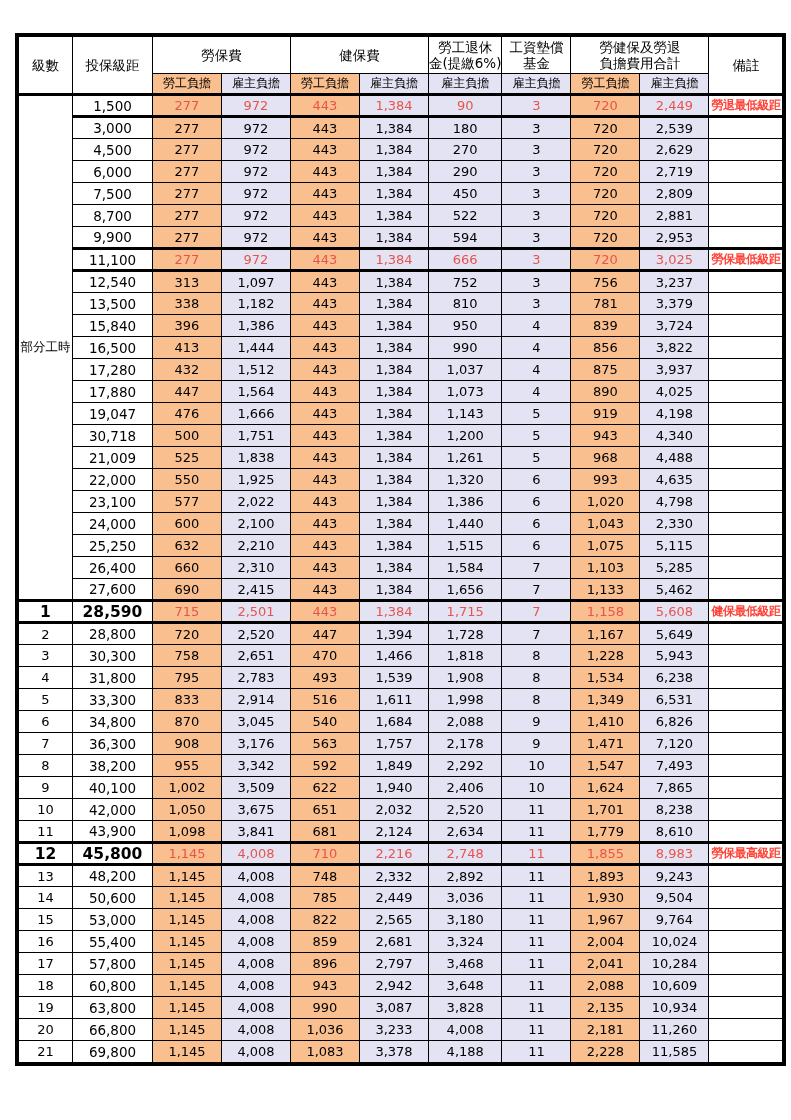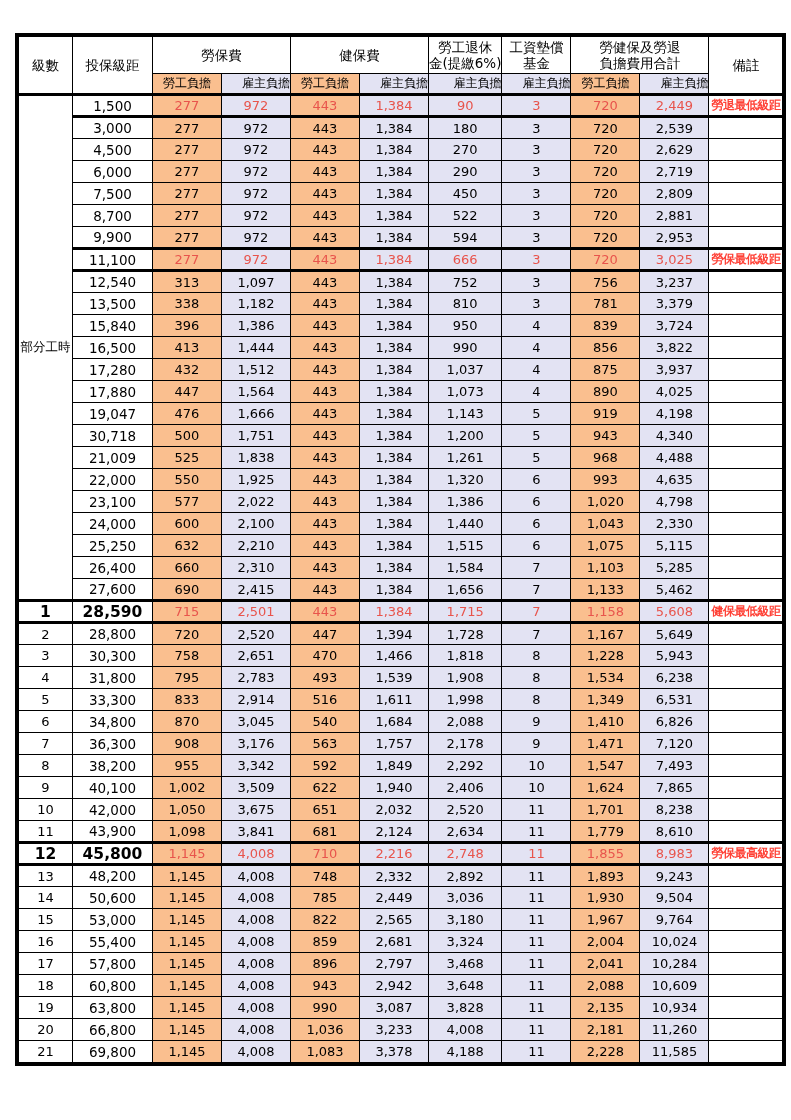--- a/index.html
+++ b/index.html
@@ -32,21 +32,21 @@
   th,td{
     border:1.5px solid var(--border-black);
     text-align:center;vertical-align:middle;
     padding:0;overflow:hidden;white-space:nowrap;
     color:#000;
   }
   thead th{font-weight:400;background:#fff;}
   .h-top th{height:36px;font-size:13.5px;line-height:16px;}
   .h-sub th{height:19px;font-size:12px;}
   th.emp{background:var(--employee-col-bg);}
-  th.er{background:var(--employer-col-bg);text-align:right;}
+  th.er{background:var(--employer-col-bg);}
   tbody tr{height:22px;}
   tbody td{font-size:13px;}
   td.level-cell{font-size:13px;background:#fff;}
   td.part-time{font-size:12.5px;margin-top:12px;}
   td.bracket-cell{font-size:13.5px;background:#fff;}
   td.val.emp{background:var(--employee-col-bg);}
   td.val.er{background:var(--employer-col-bg);}
   td.remark-cell{
     font-size:12px;font-weight:bold;background:#fff;
     color:var(--remark-red);letter-spacing:-0.5px;

